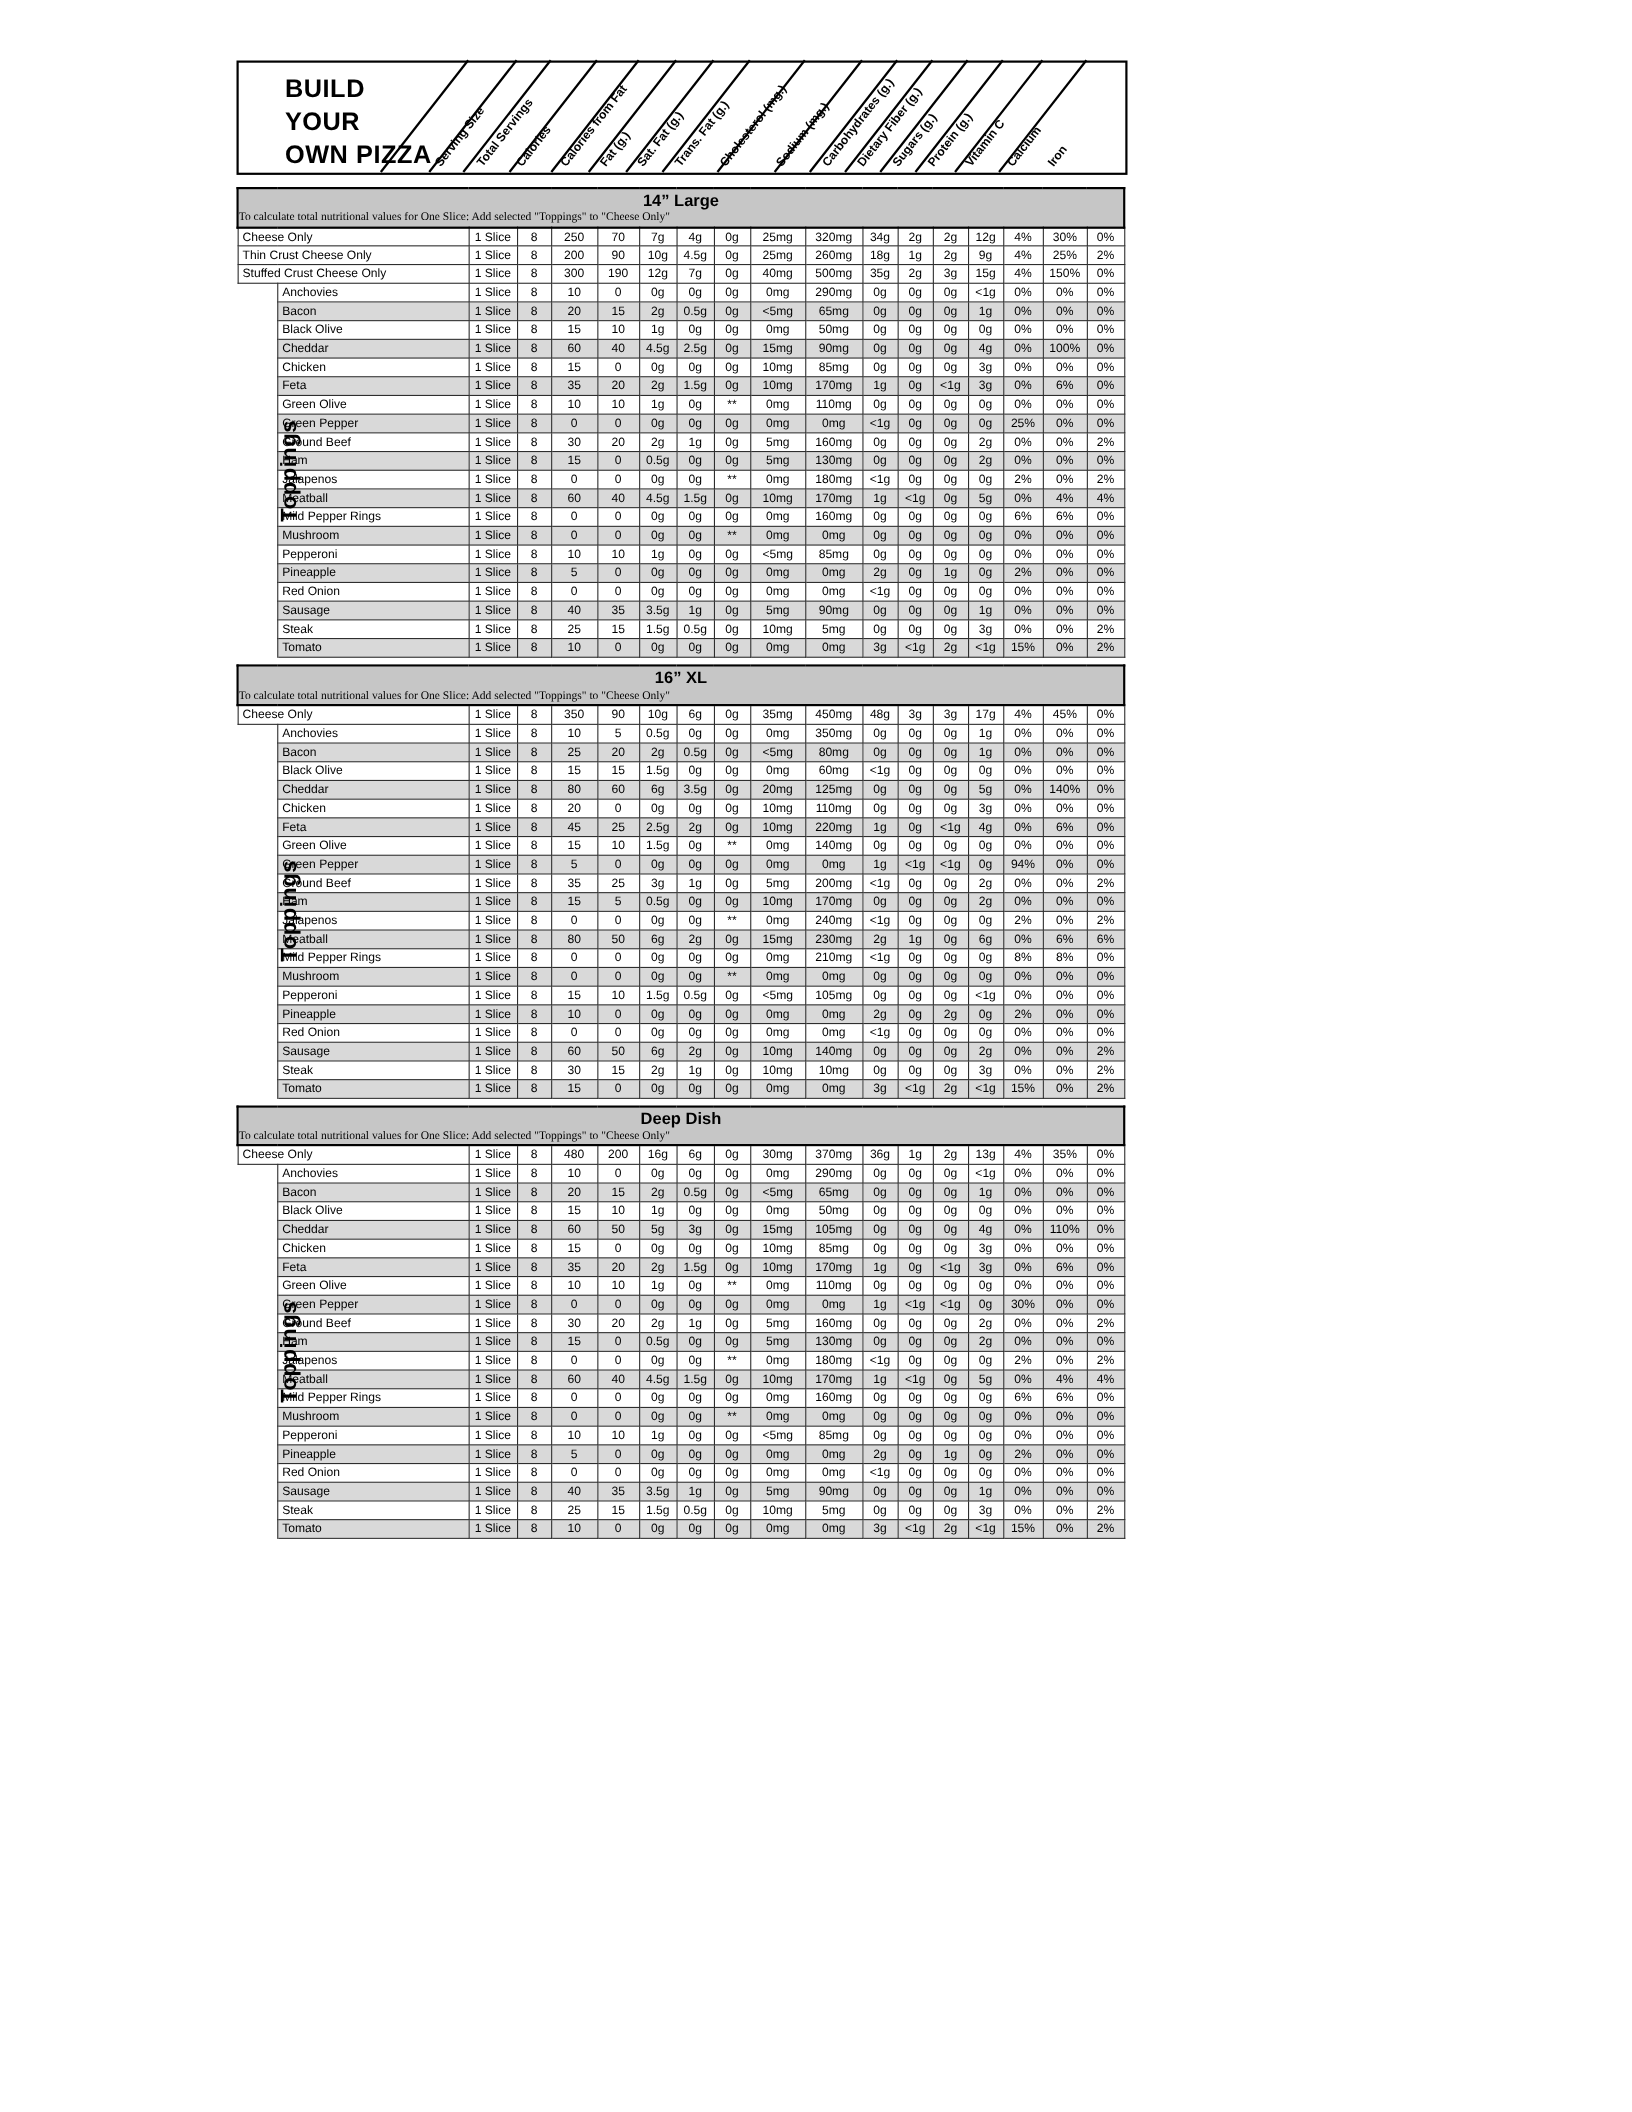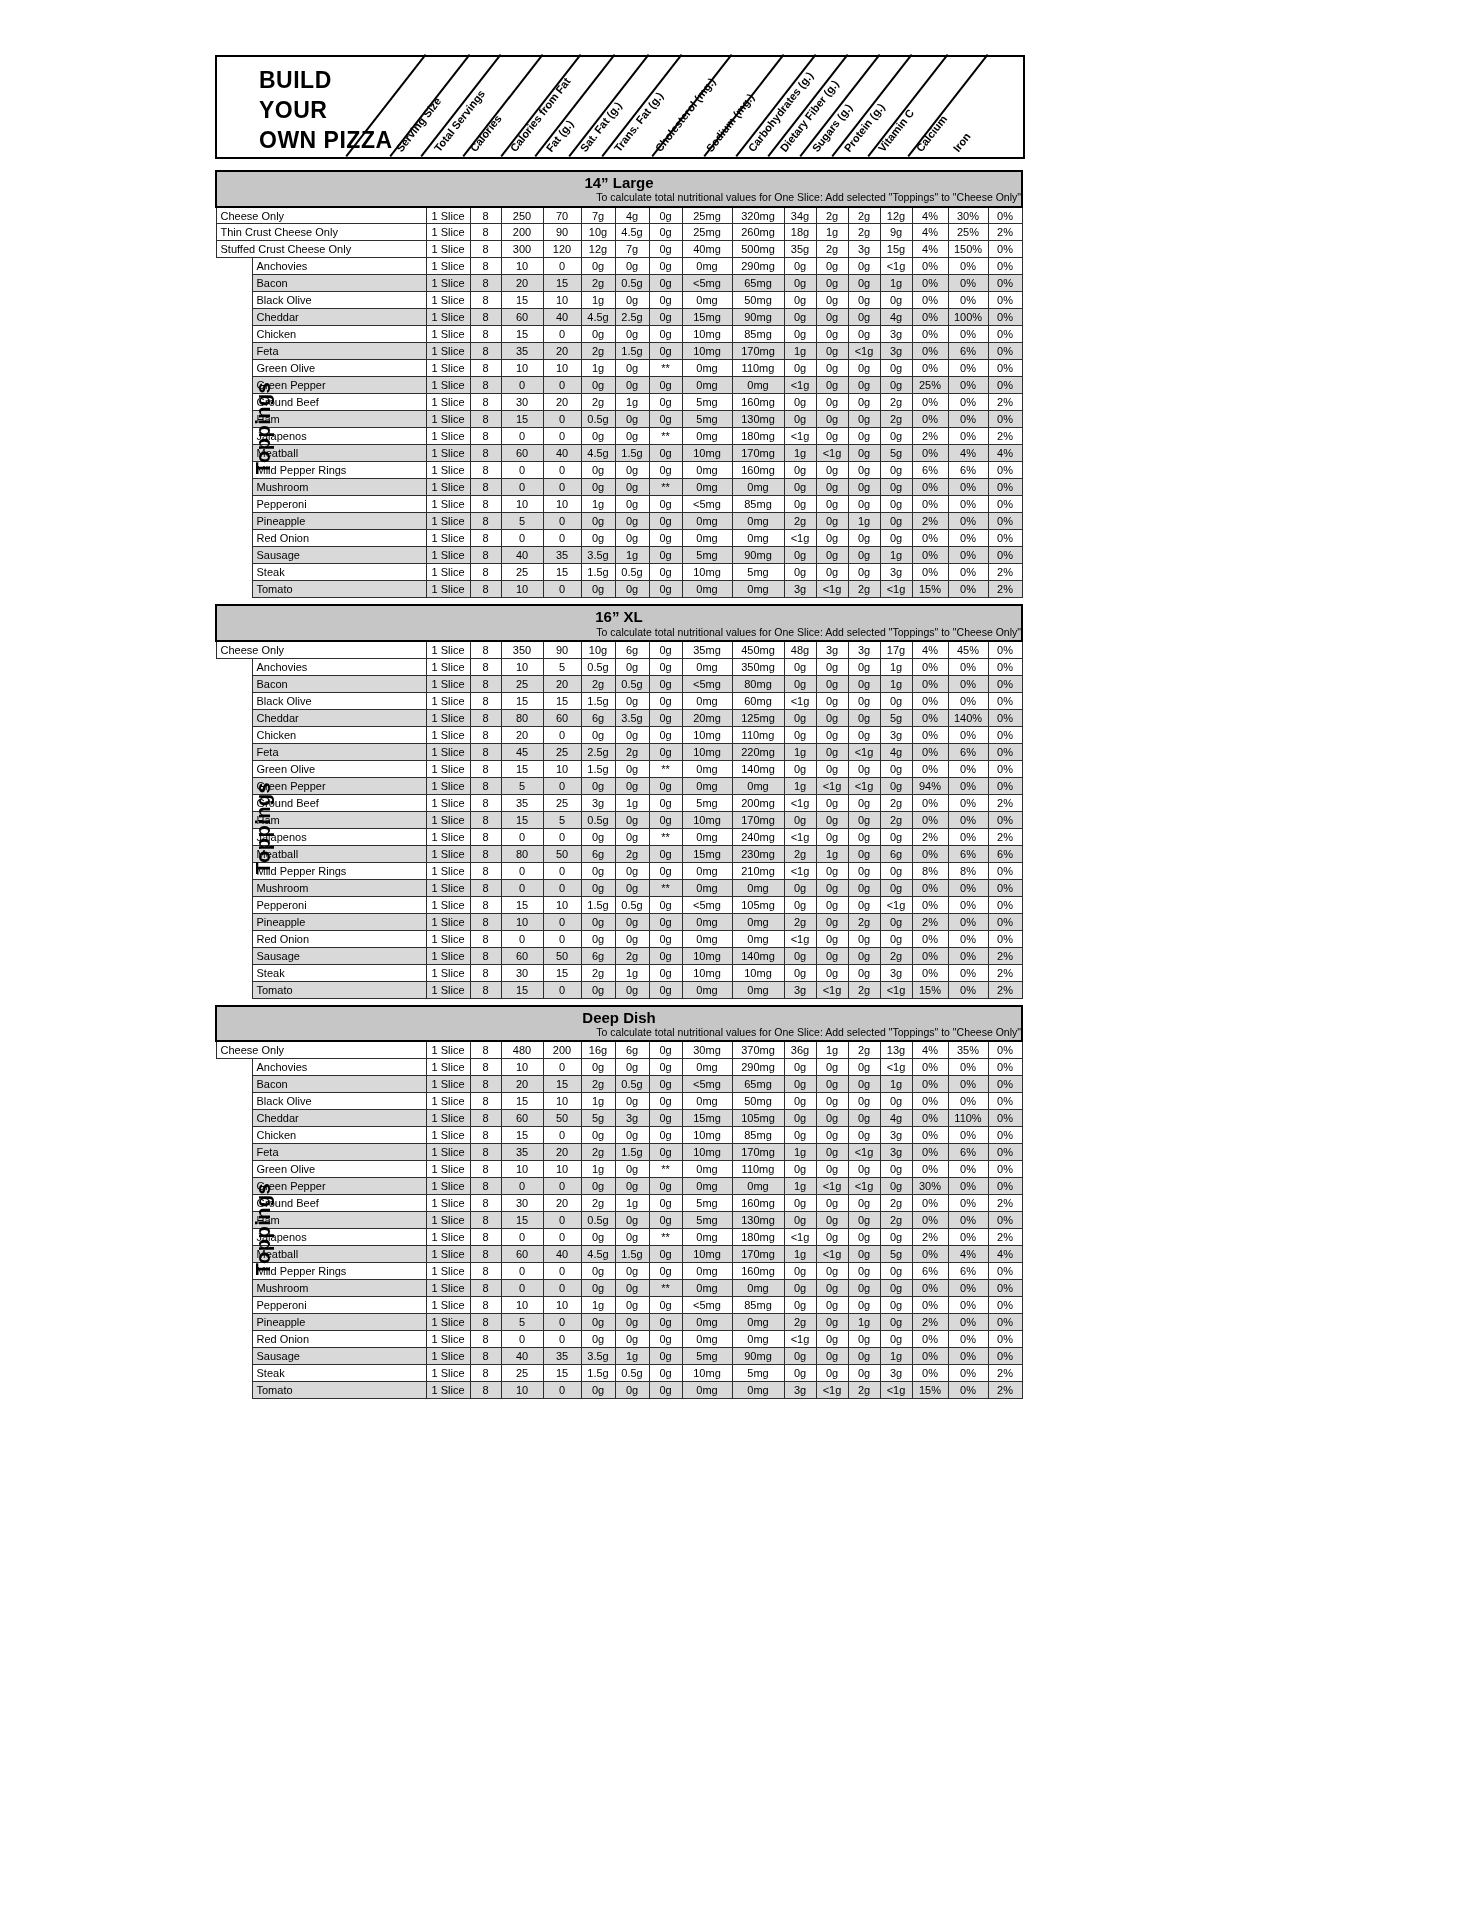--- a/index.html
+++ b/index.html
@@ -16,21 +16,21 @@
                transform-origin:0 100%; transform:rotate(-52deg); }
   .diag-label { position:absolute; bottom:3px; font-size:11px; font-weight:700; white-space:nowrap;
                 transform-origin:0 100%; transform:rotate(-52deg); }
 
   
   table.ntable { border-collapse:collapse; table-layout:fixed; width:808px; margin-bottom:6px; font-size:11px; }
   .ntable td { border:1px solid #2e2e2e; height:17px; padding:0 1px; text-align:center; vertical-align:middle;
                white-space:nowrap; overflow:hidden; line-height:1.1; background:#fff; }
   td.band { background:#c6c6c6; height:auto; padding:2px 0 2px; border:2px solid #000; }
   .band-title { font-size:15px; font-weight:700; text-align:center; line-height:1.15; }
-  .band-sub { font-size:10.5px; text-align:right; padding-top:1px; }
+  .band-sub { font-size:10.5px; text-align:left; padding-top:1px;font-family:Liberation Serif, serif; }
   td.name-cell { text-align:left; padding-left:4px; }
   tr.shaded td { background:#d9d9d9; }
   td.strip { border-top:none; border-left:none; border-bottom:none; border-right:1px solid #2e2e2e;
              background:#fff; text-align:center; vertical-align:middle; overflow:visible; }
   .vlabel { display:inline-block; transform:rotate(-90deg); font-size:20px; font-weight:700; letter-spacing:.5px; }
 </style>
 </head>
 <body>
 
 <div class="page">
@@ -143,21 +143,21 @@
               <td>9g</td>
               <td>4%</td>
               <td>25%</td>
               <td>2%</td>
             </tr>
             <tr>
               <td class="name-cell" colspan="2">Stuffed Crust Cheese Only</td>
               <td>1 Slice</td>
               <td>8</td>
               <td>300</td>
-              <td>120</td>
+              <td>190</td>
               <td>12g</td>
               <td>7g</td>
               <td>0g</td>
               <td>40mg</td>
               <td>500mg</td>
               <td>35g</td>
               <td>2g</td>
               <td>3g</td>
               <td>15g</td>
               <td>4%</td>

